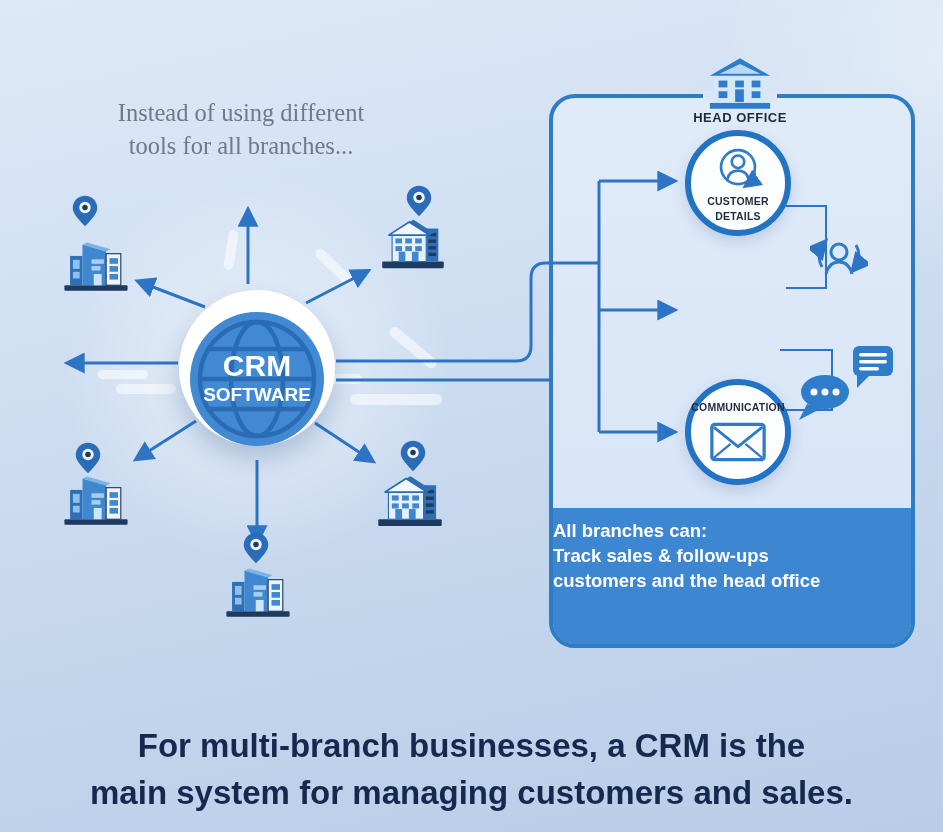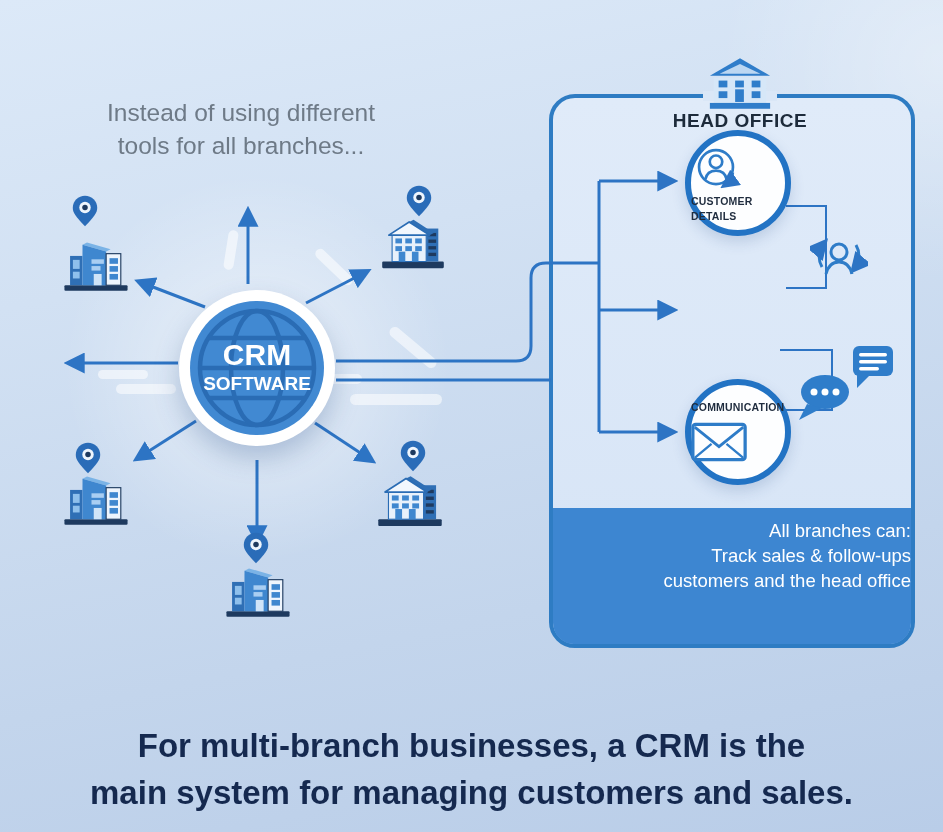--- a/index.html
+++ b/index.html
@@ -5,39 +5,39 @@
   html,body{margin:0;padding:0;background:#9fb6d4;}
   .canvas{
     position:relative;width:943px;height:832px;overflow:hidden;
     font-family:"Liberation Sans",sans-serif;
     background:linear-gradient(168deg,#dce9f8 0%,#d2e1f3 30%,#c3d5ec 70%,#b9cde8 100%);
   }
   .glow{position:absolute;border-radius:50%;
     background:radial-gradient(circle,rgba(255,255,255,0.55) 0%,rgba(255,255,255,0) 65%);}
   .streak{position:absolute;background:rgba(255,255,255,0.55);border-radius:8px;}
   .intro-text{position:absolute;left:86px;top:97px;width:310px;text-align:center;
-    font-size:24.5px;color:#6e7a87;font-weight:500;line-height:1.34;}
+    font-size:24.5px;color:#6e7a87;font-weight:500;line-height:1.34;font-family:Liberation Serif, serif;}
   
   .panel{position:absolute;left:549px;top:94px;width:366px;height:554px;
     border:4px solid #2e7cc3;border-radius:26px;box-sizing:border-box;
     background:linear-gradient(180deg,#e0ebf9 0%,#d6e4f6 100%);}
   .benefit-box{position:absolute;left:0;right:0;bottom:0;height:136px;
-    background:#3d86d1;border-radius:0 0 21px 21px;color:#ffffff;font-weight:400;
-    text-align:right;font-size:18.5px;line-height:25px;padding-top:10px;box-sizing:border-box;}
+    background:#3d86d1;border-radius:0 0 21px 21px;color:#ffffff;font-weight:700;
+    text-align:left;font-size:18.5px;line-height:25px;padding-top:10px;box-sizing:border-box;}
   .border-gap{position:absolute;left:703px;top:91px;width:74px;height:10px;background:#dae7f7;}
   .head-office-label{position:absolute;left:665px;top:110px;width:150px;text-align:center;
-    font-size:19px;font-weight:700;color:#1d2b3b;letter-spacing:0.5px;}
+    font-size:13px;font-weight:700;color:#1d2b3b;letter-spacing:0.5px;}
   .node{position:absolute;width:106px;height:106px;border-radius:50%;background:#fdfeff;
     border:6px solid #2273c4;box-sizing:border-box;display:flex;flex-direction:column;
-    align-items:flex-start;justify-content:center;gap:2px;box-shadow:0 6px 14px rgba(40,80,140,0.18);}
+    align-items:center;justify-content:center;gap:2px;box-shadow:0 6px 14px rgba(40,80,140,0.18);}
   .nlabel{font-size:10.5px;font-weight:700;color:#1f2c3e;letter-spacing:0.2px;line-height:1.25;text-align:center;}
   
   .hub-outer{position:absolute;left:179px;top:290px;width:156px;height:156px;border-radius:50%;
     background:#ffffff;box-shadow:0 12px 26px rgba(38,78,138,0.28);
-    display:flex;align-items:center;justify-content:center;}
+    display:flex;align-items:flex-end;justify-content:center;}
   
   .abs{position:absolute;}
   .caption{position:absolute;left:0;right:0;top:723px;text-align:center;
     font-size:33px;font-weight:700;color:#15294f;line-height:1.42;}
   svg{display:block;}
   .overlay{position:absolute;left:0;top:0;pointer-events:none;}
 </style>
 </head>
 <body>
 

